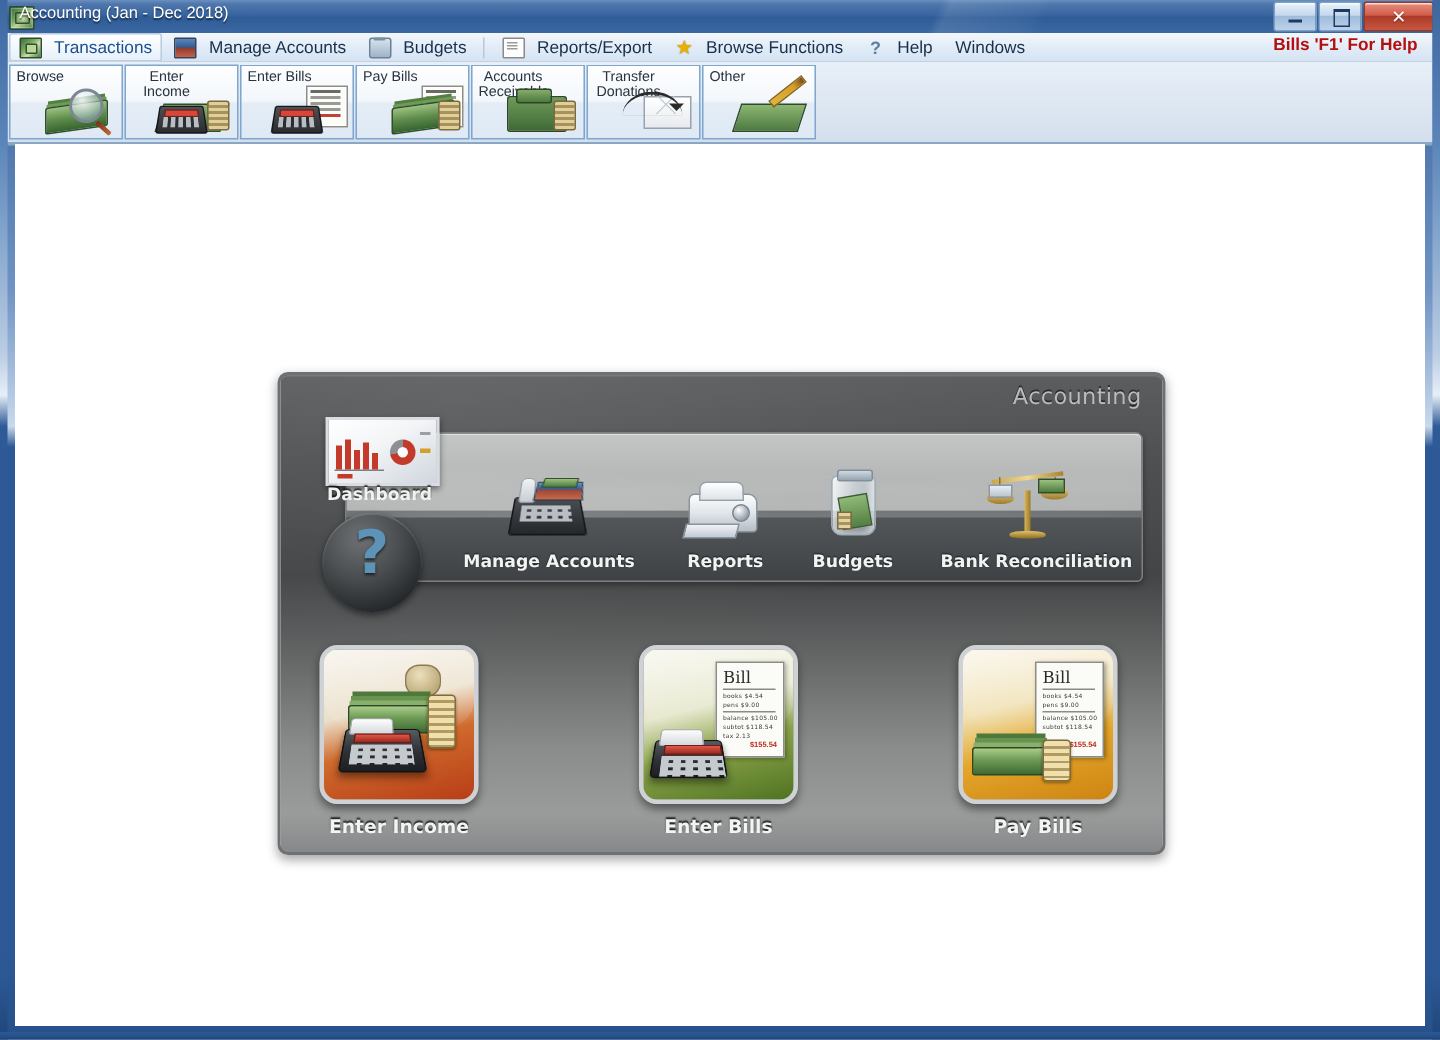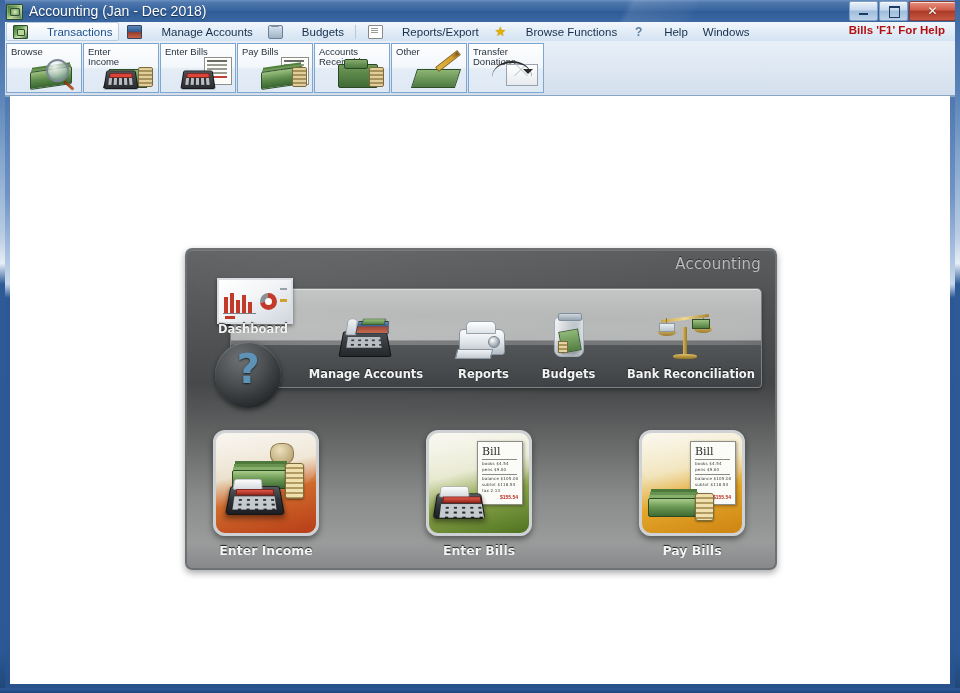--- a/index.html
+++ b/index.html
@@ -53,22 +53,22 @@
     background: linear-gradient(135deg,#3d6d3c 0%,#6fa05b 35%,#bdd49a 55%,#4e7a46 100%);
     border: 1px solid #2b4b2b;
     box-shadow: inset 0 0 0 1px rgba(255,255,255,.25);
   }
   .title-icon::before{
     content:""; position:absolute; left:3px; top:3px; width:8px; height:6px;
     border:1px solid #2d5230; border-radius:1px;
     background: radial-gradient(circle at 50% 50%, #d8e8bf 0%, #7da564 80%);
   }
   .title-text {
-    position: absolute; left: 29px; top: 3px;
-    font-size: 14px; color: #ffffff;
+    position: absolute; left: 13px; top: 3px;
+    font-size: 11px; color: #ffffff;
     text-shadow: 0 1px 1px rgba(0,0,0,0.55);
     white-space: nowrap;
     text-align: right;
   }
   
   .win-btns { position:absolute; right: 4px; top: 1px; height: 19px; display:flex; }
   .win-btn {
     width: 27px; height: 18px; margin-left: 1px;
     border: 1px solid #7e9fc5;
     border-radius: 2px;
@@ -96,21 +96,21 @@
   }
 
   
   .menubar {
     position: absolute; left: 5px; top: 22px; width: 950px; height: 19px;
     background: linear-gradient(180deg,#f3f7fc 0%, #e2ecf7 50%, #d4e3f3 100%);
     border-bottom: 1px solid #a7bdd6;
     display: flex; align-items: center;
   }
   .menu-item {
-    display: flex; align-items: center; gap: 19px;
+    display: flex; align-items: center; gap: 8px;
     height: 17px; padding: 0 6px; margin-left: 1px;
     font-size: 11.5px; color: #17304d; white-space: nowrap;
     border: 1px solid transparent; border-radius: 2px;
   }
   .menu-item.active {
     background: linear-gradient(180deg,#ffffff 0%,#e6f0fa 100%);
     border: 1px solid #b9cde2;
     color: #1c4f8f;
   }
   .menu-sep { width:1px; height:14px; background:#b6c8dc; margin:0 4px; }
@@ -149,21 +149,21 @@
     display:flex; align-items:stretch;
   }
   .tb-btn {
     width: 74px; height: 48px; margin: 2px 0 0 1px;
     border: 1px solid #7fa6cf;
     background: linear-gradient(180deg,#fefeff 0%, #f3f7fb 48%, #e4edf6 52%, #dfe9f4 100%);
     position: relative; overflow:hidden; flex: 0 0 auto;
   }
   .tb-btn .tb-label {
     position:absolute; left:4px; top:3px;
-    font-size:9.5px; line-height:10px; color:#27333f; text-align:left;
+    font-size:9.5px; line-height:10px; color:#27333f; text-align:center;
     max-width: 46px;
   }
   .tb-art { position:absolute; right:1px; bottom:1px; width:56px; height:36px; }
   .tb-spacer { flex:1 1 auto; }
 
   
   .art-cash {
     position:absolute; left:6px; bottom:4px; width:40px; height:16px;
     background: linear-gradient(180deg,#9cc17f 0%,#5e8c4c 50%,#36642f 100%);
     border:1px solid #2e4f2a; border-radius:2px;
@@ -651,32 +651,32 @@
 
     <div class="tb-btn">
       <div class="tb-label">Accounts Receivable</div>
       <div class="tb-art">
         <span class="art-register"></span>
           <span class="art-coins"></span>
       </div>
     </div>
 
     <div class="tb-btn">
+      <div class="tb-label">Transfer Donations</div>
+      <div class="tb-art">
+        <span class="art-envelope"></span>
+          <span class="art-arrow"></span>
+      </div>
+    </div>
+
+    <div class="tb-btn">
       <div class="tb-label">Other</div>
       <div class="tb-art">
         <span class="art-ledger"></span>
           <span class="art-pencil"></span>
-      </div>
-    </div>
-
-    <div class="tb-btn">
-      <div class="tb-label">Transfer Donations</div>
-      <div class="tb-art">
-        <span class="art-envelope"></span>
-          <span class="art-arrow"></span>
       </div>
     </div>
 
     <div class="tb-spacer"></div>
   </div>
 
   <div class="client">
 
 
     <div class="dash">

